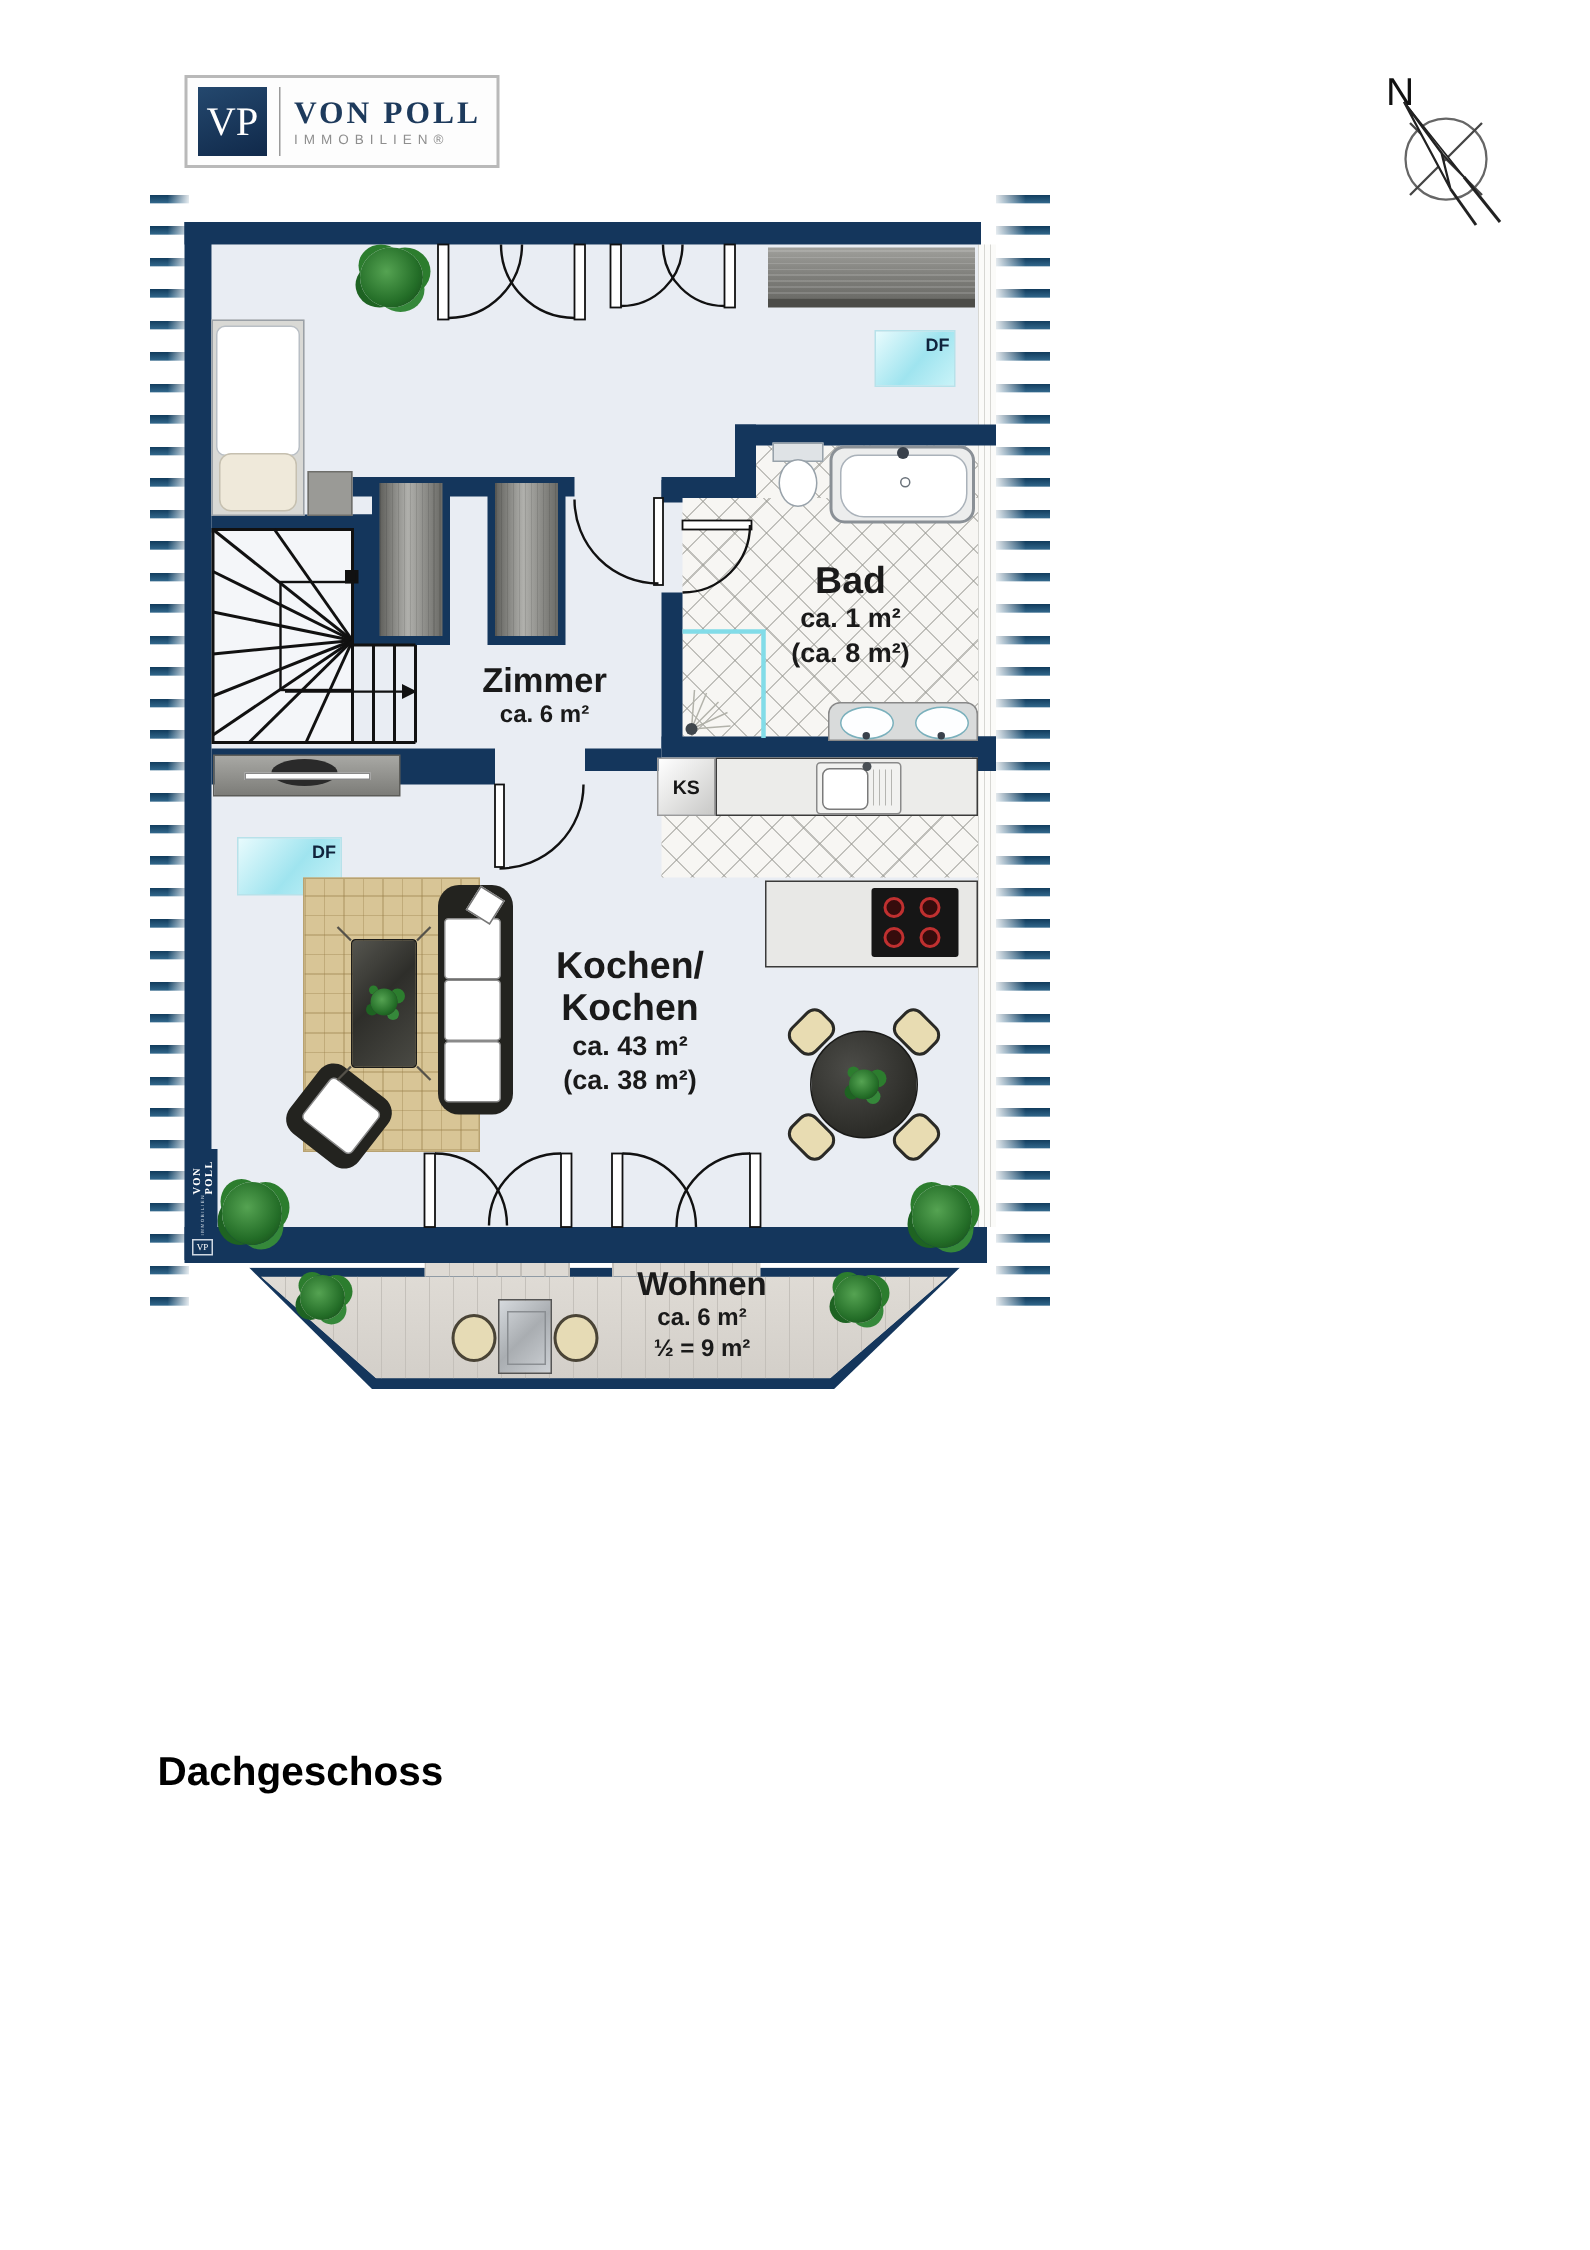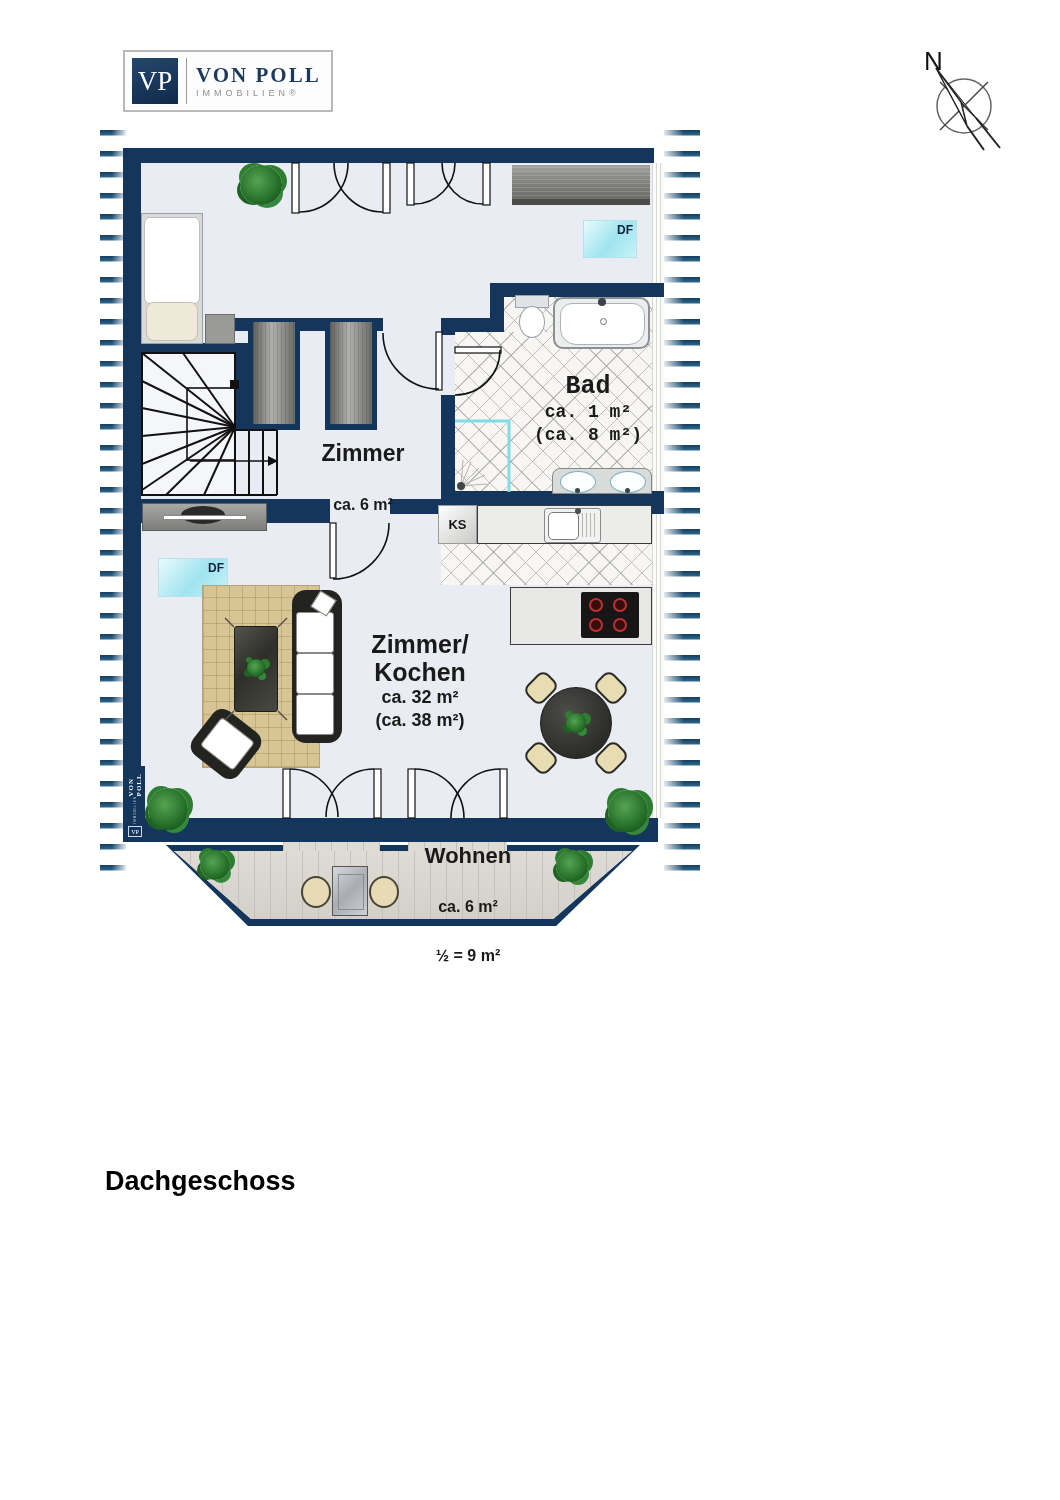--- a/index.html
+++ b/index.html
@@ -31,21 +31,21 @@
   .knee{position:absolute;left:652px;top:163px;width:12px;height:655px;background:#fbfbf9;
         background-image:repeating-linear-gradient(90deg,#d7d7d3 0 1px,transparent 1px 4px);}
   .tile{background-color:#f7f6f3;background-image:
      repeating-linear-gradient(45deg,rgba(148,148,142,.55) 0 1px,transparent 1px 15px),
      repeating-linear-gradient(-45deg,rgba(148,148,142,.55) 0 1px,transparent 1px 15px);}
   
   .lbl{position:absolute;text-align:center;color:#1a1a1a;font-weight:bold;}
   .room-name{font-size:25px;line-height:28px;}
   .room-name.sm{font-size:23px;line-height:26px;}
   .room-area{font-size:18px;line-height:23px;}
-  .room-area.sm{font-size:16px;line-height:21px;margin-top:28px;}
+  .room-area.sm{font-size:16px;line-height:21px;}
   .df{position:absolute;background:linear-gradient(130deg,#e8fbfd,#9fe4ef 55%,#c9f3f8);
       border:1px solid #b7e2ea;box-sizing:border-box;text-align:center;}
   .df span{position:absolute;right:3px;top:2px;font-size:12px;font-weight:bold;color:#10233c;}
   .ks{position:absolute;left:438px;top:505px;width:39px;height:39px;border:1px solid #9a9a9a;
       background:linear-gradient(135deg,#ffffff,#c9c9c7);box-sizing:border-box;display:flex;
       align-items:center;justify-content:center;font-size:13px;font-weight:bold;color:#161616;}
   
   .wood-top{background:linear-gradient(180deg,#a0a09c,#7e7e7a 55%,#6b6b67);
      background-image:repeating-linear-gradient(0deg,rgba(255,255,255,.14) 0 1px,transparent 1px 4px),
      linear-gradient(180deg,#a0a09c,#7e7e7a 55%,#6b6b67);}
@@ -300,33 +300,33 @@
     </g>
 
     <g stroke="#55524a" stroke-width="1.5">
       <line x1="234" y1="627" x2="225" y2="618"></line>
         <line x1="278" y1="627" x2="287" y2="618"></line>
       <line x1="234" y1="711" x2="225" y2="720"></line>
         <line x1="278" y1="711" x2="287" y2="720"></line>
     </g>
   </svg>
 
-  <div class="lbl" style="left:488px;top:373px;width:200px;font-family:Liberation Mono, monospace;">
+  <div class="lbl" style="left:467px;top:373px;width:200px;">
     <div class="room-name">Bad</div>
     <div class="room-area">ca. 1 m²</div>
     <div class="room-area">(ca. 8 m²)</div>
   </div>
   <div class="lbl" style="left:293px;top:440px;width:140px;">
     <div class="room-name sm">Zimmer</div>
     <div class="room-area sm">ca. 6 m²</div>
   </div>
   <div class="lbl" style="left:322px;top:630px;width:196px;">
-    <div class="room-name">Zimmer/</div>
+    <div class="room-name">Kochen/</div>
     <div class="room-name">Kochen</div>
-    <div class="room-area">ca. 32 m²</div>
+    <div class="room-area">ca. 43 m²</div>
     <div class="room-area">(ca. 38 m²)</div>
   </div>
   <div class="lbl" style="left:408px;top:843px;width:120px;">
     <div class="room-name sm" style="font-size:22px;line-height:25px;">Wohnen</div>
     <div class="room-area sm">ca. 6 m²</div>
     <div class="room-area sm">½ = 9 m²</div>
   </div>
 
   <div class="floor-title">Dachgeschoss</div>
 </div>

